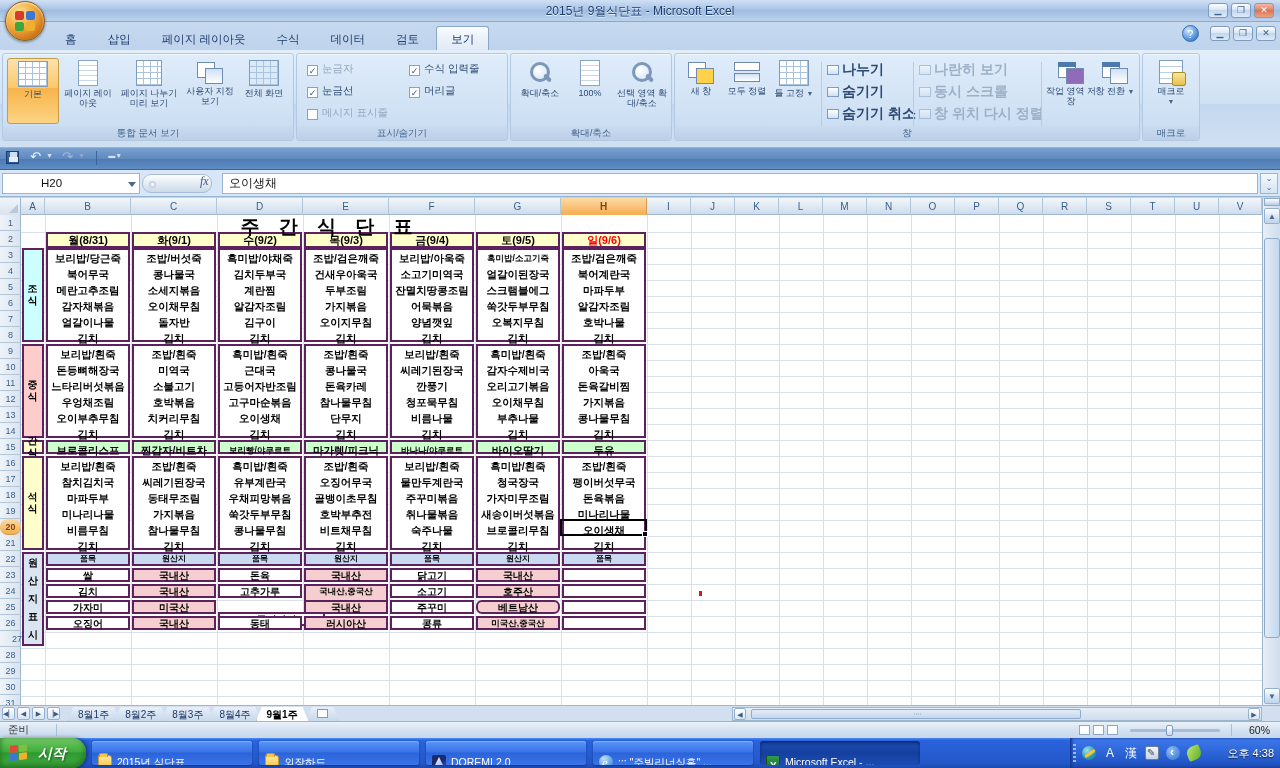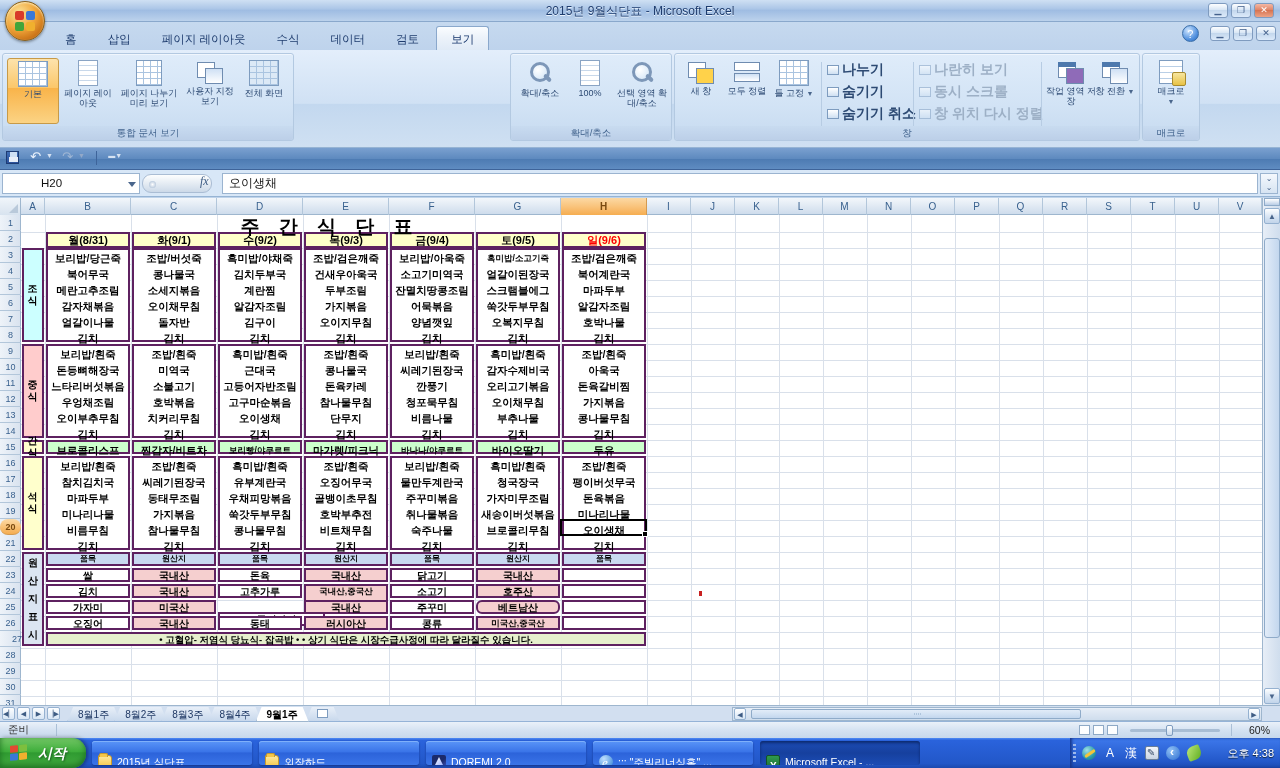--- a/index.html
+++ b/index.html
@@ -236,20 +236,38 @@
         </div>
       <div class="blabel">사용자 지정 보기</div>
     </div>
     <div class="bigbtn" style="left:236px;width:50px;height:66px">
       <div class="bicon icon-grid" style="background-color:#dce9f6"></div>
       <div class="blabel">전체 화면</div>
     </div>
     <div class="rgroup-label">통합 문서 보기</div>
   </div>
 
+  <div class="rgroup" style="left:296px;width:212px">
+    <div class="chk-row dis" style="left:10px;top:8px">
+      <span class="cbox">✓</span><span>눈금자</span>
+    </div>
+    <div class="chk-row" style="left:10px;top:30px">
+      <span class="cbox">✓</span><span>눈금선</span>
+    </div>
+    <div class="chk-row dis" style="left:10px;top:52px">
+      <span class="cbox off">✓</span><span>메시지 표시줄</span>
+    </div>
+    <div class="chk-row" style="left:112px;top:8px">
+      <span class="cbox">✓</span><span>수식 입력줄</span>
+    </div>
+    <div class="chk-row" style="left:112px;top:30px">
+      <span class="cbox">✓</span><span>머리글</span>
+    </div>
+    <div class="rgroup-label">표시/숨기기</div>
+  </div>
 
   <div class="rgroup" style="left:510px;width:162px">
     <div class="bigbtn" style="left:4px;width:50px;height:66px">
       <div class="bicon icon-mag"></div>
       <div class="blabel">확대/축소</div>
     </div>
     <div class="bigbtn" style="left:56px;width:46px;height:66px">
       <div class="bicon icon-page"></div>
       <div class="blabel">100%</div>
     </div>
@@ -667,21 +685,20 @@
     <div class="tcell" style="left: 390px; top: 385px; width: 84px; height: 14px; background: rgb(255, 255, 255); font-size: 10px; line-height: 11px;">주꾸미</div>
     <div class="tcell" style="left: 476px; top: 385px; width: 84px; height: 14px; background: rgb(245, 207, 207); font-size: 10px; line-height: 11px; border-radius: 6px;">베트남산</div>
     <div class="tcell" style="left: 562px; top: 385px; width: 84px; height: 14px; background: rgb(255, 255, 255); font-size: 10px; line-height: 11px;"></div>
     <div class="tcell" style="left: 46px; top: 401px; width: 84px; height: 14px; background: rgb(255, 255, 255); font-size: 10px; line-height: 11px;">오징어</div>
     <div class="tcell" style="left: 132px; top: 401px; width: 84px; height: 14px; background: rgb(245, 207, 207); font-size: 10px; line-height: 11px;">국내산</div>
     <div class="tcell" style="left: 218px; top: 401px; width: 84px; height: 14px; background: rgb(255, 255, 255); font-size: 10px; line-height: 11px;">동태</div>
     <div class="tcell" style="left: 304px; top: 401px; width: 84px; height: 14px; background: rgb(245, 207, 207); font-size: 10px; line-height: 11px;">러시아산</div>
     <div class="tcell" style="left: 390px; top: 401px; width: 84px; height: 14px; background: rgb(255, 255, 255); font-size: 10px; line-height: 11px;">콩류</div>
     <div class="tcell" style="left: 476px; top: 401px; width: 84px; height: 14px; background: rgb(245, 207, 207); font-size: 8.5px; line-height: 11px;">미국산,중국산</div>
     <div class="tcell" style="left: 562px; top: 401px; width: 84px; height: 14px; background: rgb(255, 255, 255); font-size: 10px; line-height: 11px;"></div>
-    <div class="tcell" style="left: 46px; top: 417px; width: 600px; height: 14px; background: rgb(230, 239, 205); font-size: 9.5px; line-height: 11px;">• 고혈압- 저염식   당뇨식- 잡곡밥 •      • 상기 식단은 시장수급사정에 따라 달라질수 있습니다.</div>
     <div class="selbox" style="left: 560px; top: 304px; width: 87px; height: 17px;"></div>
   </div>
 
 <div class="abs" id="vscroll">
   <div id="vsplit"></div>
   <div class="scroll-btn" style="top:10px">▲</div>
   <div id="vthumb"></div>
   <div class="scroll-btn" style="top:490px">▼</div>
 </div>
 

